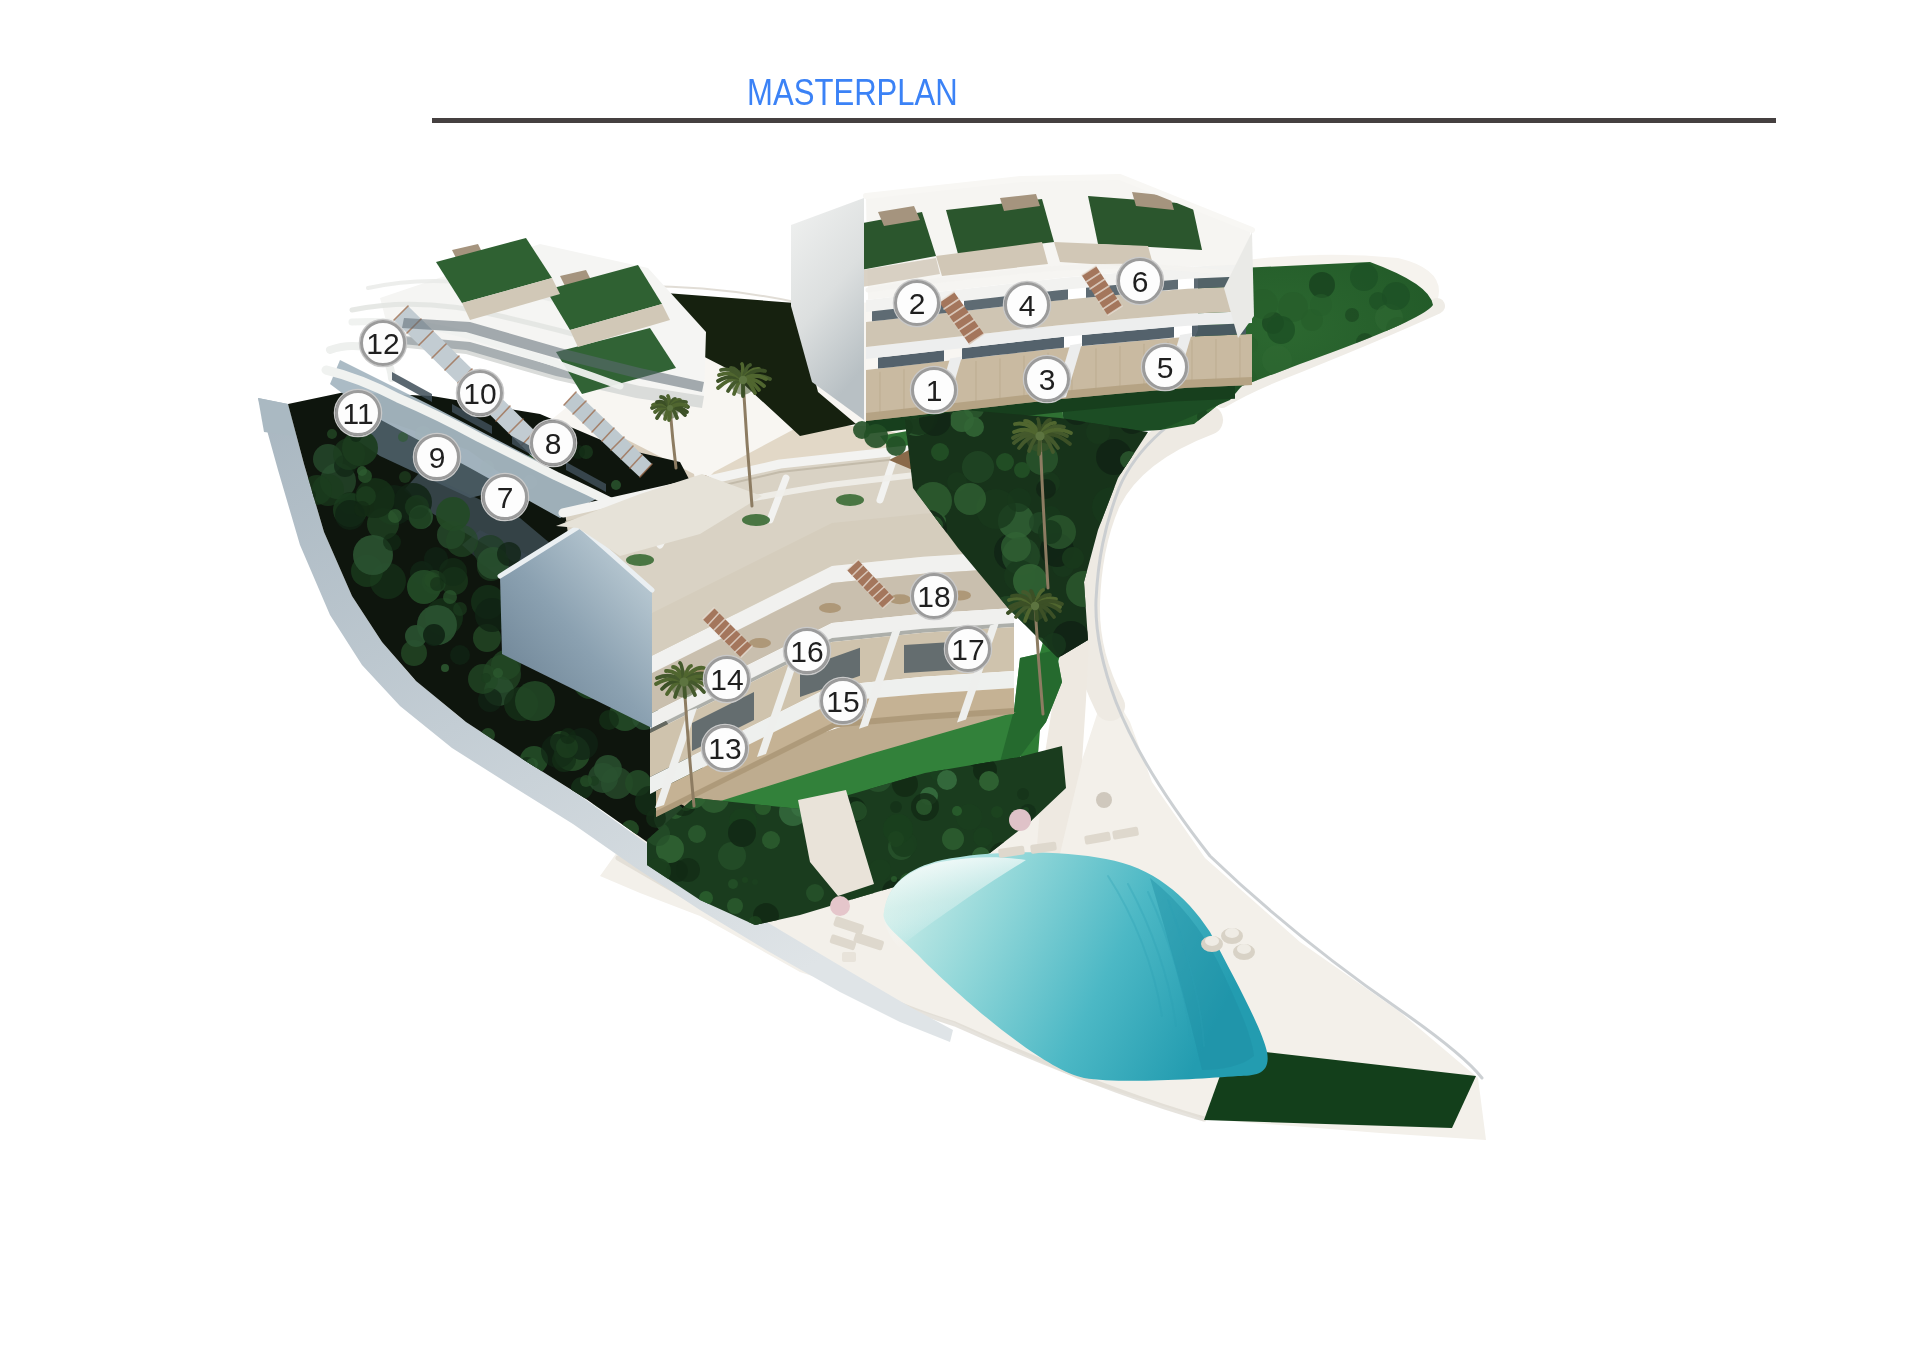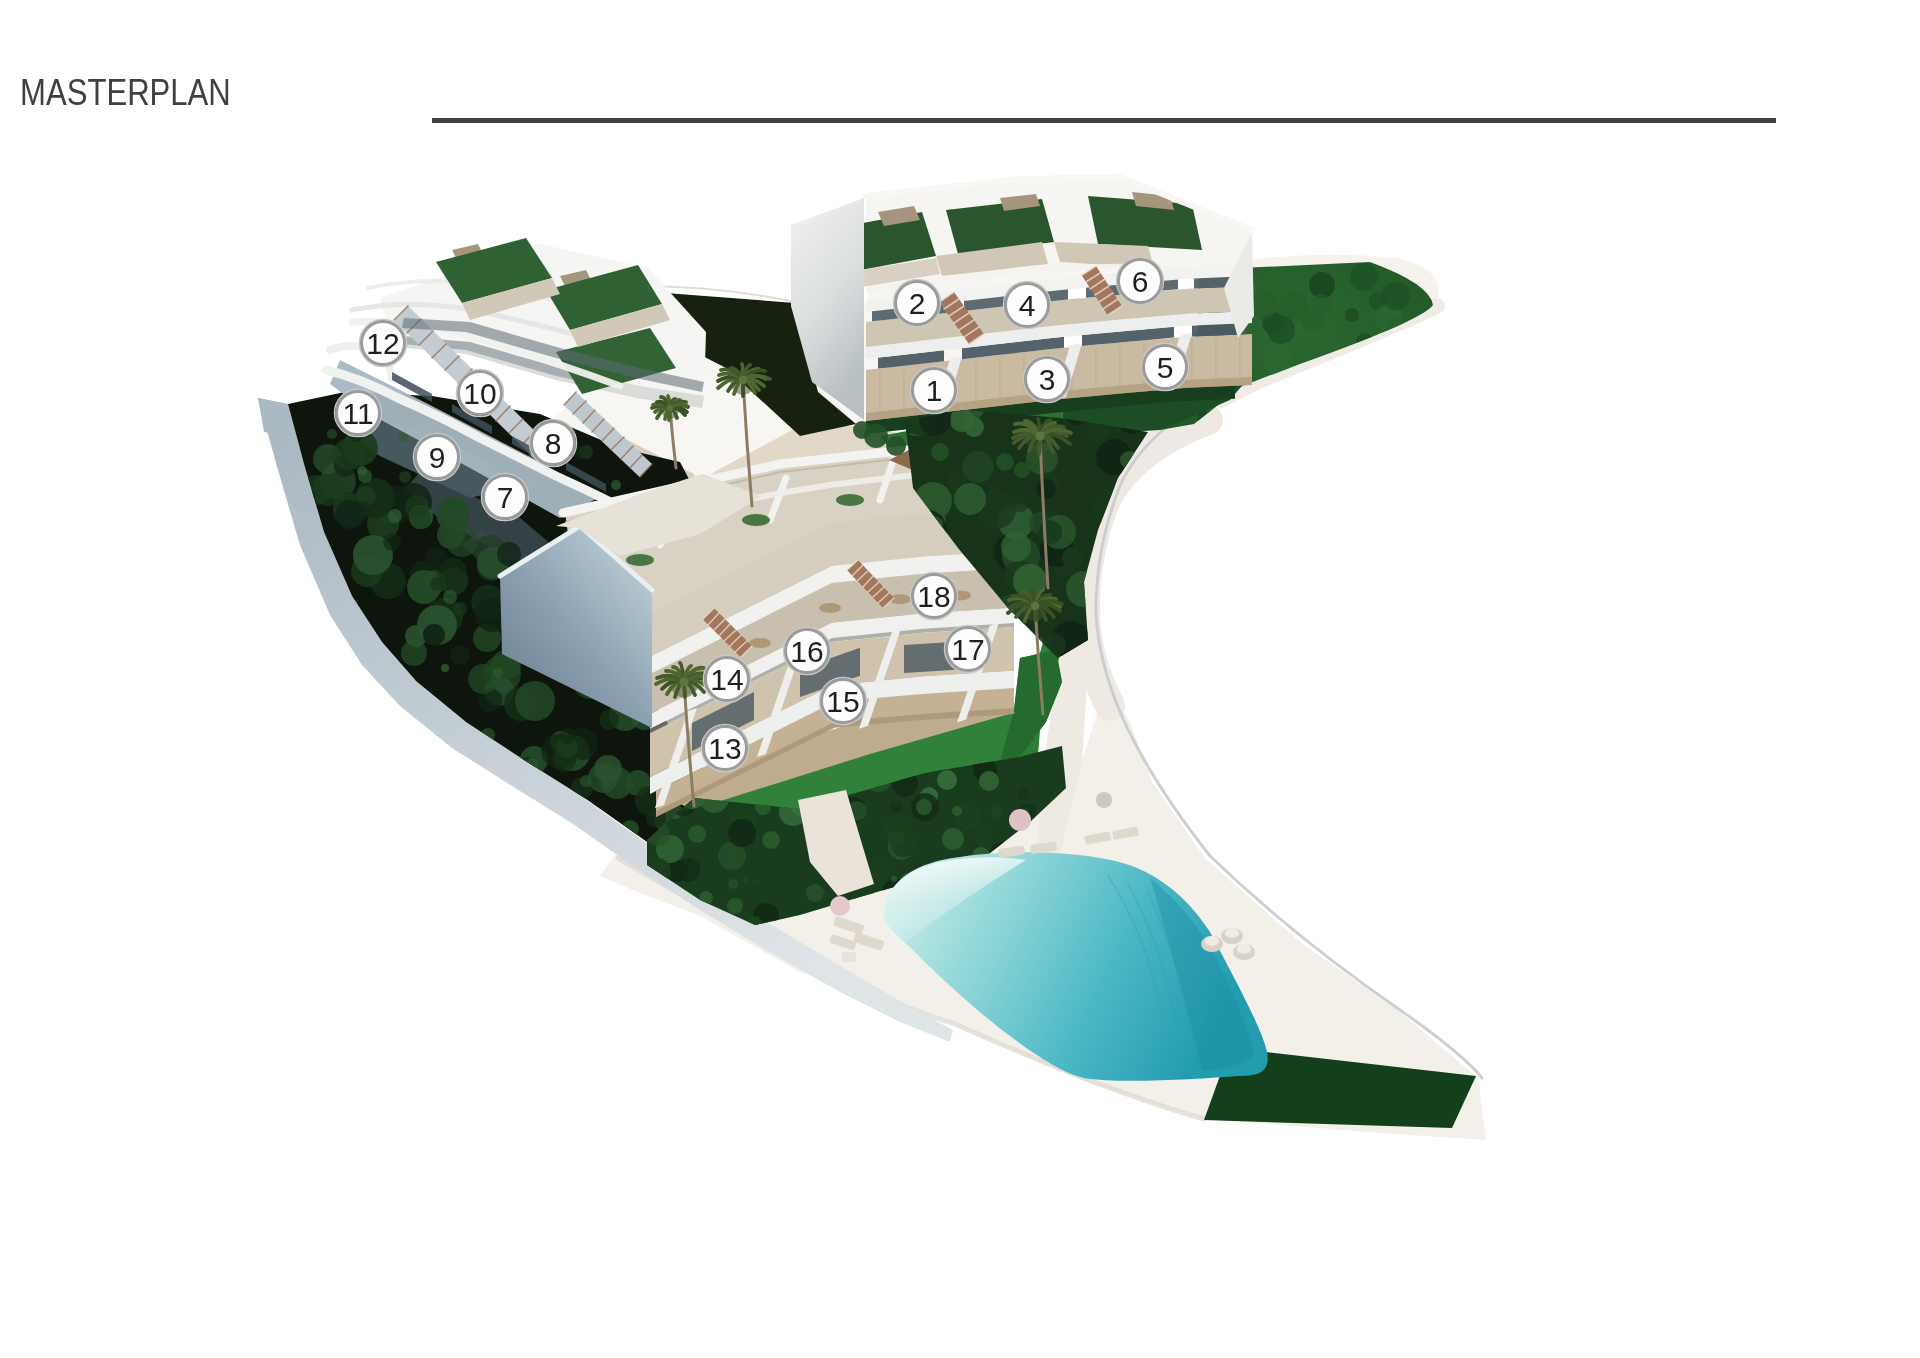--- a/index.html
+++ b/index.html
@@ -1,16 +1,16 @@
 <!DOCTYPE html>
 <html><head><meta charset="utf-8"><title>Masterplan</title>
 <style>
 html,body{margin:0;padding:0;background:#ffffff;width:1920px;height:1358px;overflow:hidden;}
-.title{position:absolute;top:72px;left:0;width:1704px;text-align:left;
- font-family:"Liberation Sans",sans-serif;font-size:37px;color:#404040;}
+.title{position:absolute;top:72px;left:0;width:1704px;text-align:center;
+ font-family:"Liberation Sans",sans-serif;font-size:37px;color:#3b82f6;}
 .title span{display:inline-block;transform:scaleX(0.84);transform-origin:center;}
 .rule{position:absolute;top:118px;left:432px;width:1344px;height:4.5px;background:#454040;}
 svg{position:absolute;top:0;left:0;}
 </style></head>
 <body>
 <svg width="1920" height="1358" viewBox="0 0 1920 1358">
 <defs>
 <linearGradient id="poolg" x1="0" y1="0" x2="1" y2="0.3">
  <stop offset="0" stop-color="#d9f2ec"></stop>
         <stop offset="0.35" stop-color="#8fd6d8"></stop>

